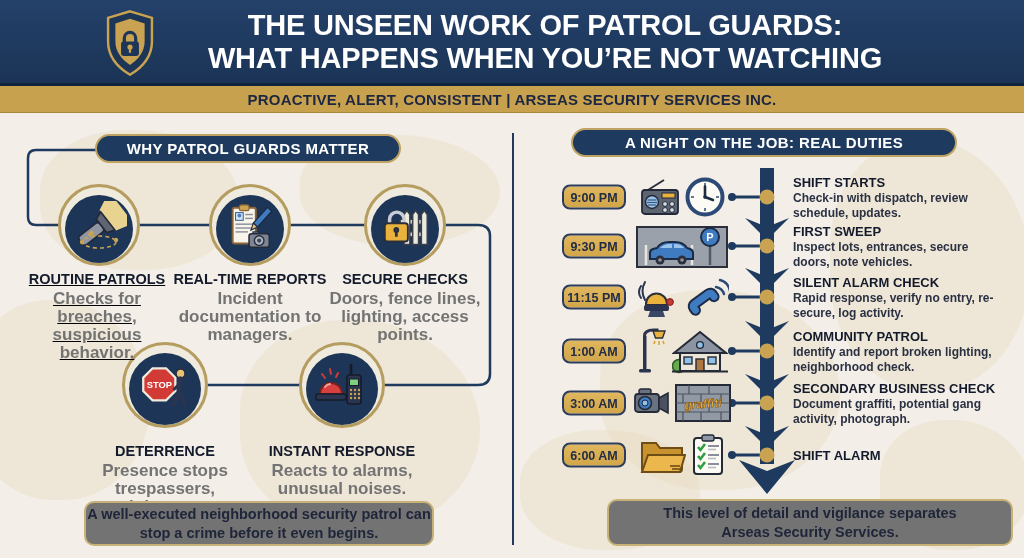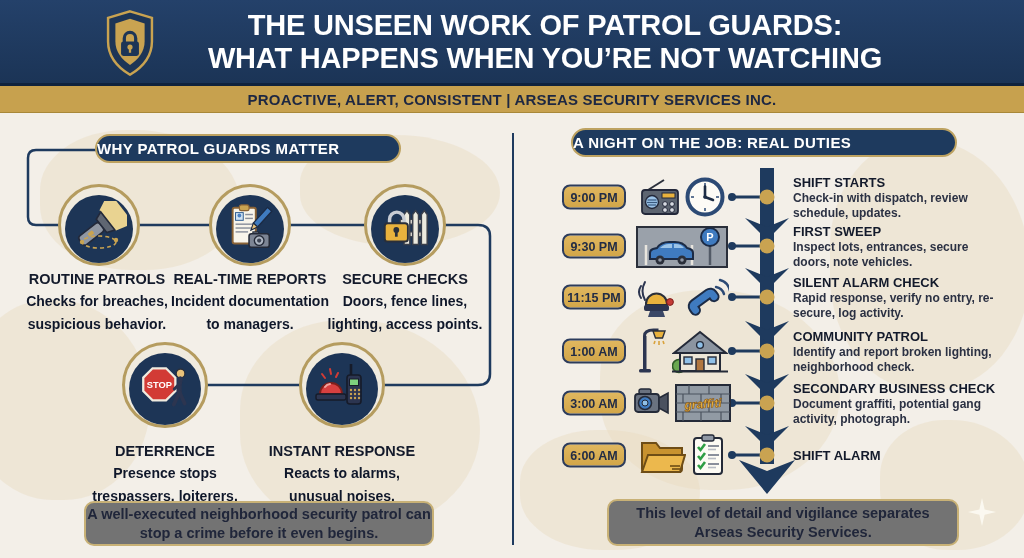--- a/index.html
+++ b/index.html
@@ -28,54 +28,54 @@
               display:flex; align-items:center; justify-content:center; z-index:5;
               color:#1d2742; font-weight:bold; font-size:15px; letter-spacing:0.2px;
               border-bottom:1px solid #a88838; }
 
   
   .divider { position:absolute; left:512px; top:133px; width:2px; height:412px; background:#1e3a5e; z-index:2; }
 
   
   .pill { position:absolute; height:29px; background:#1e3a5e; border:2px solid #bda261; border-radius:16px;
           color:#ffffff; font-weight:bold; font-size:15px; letter-spacing:0.4px;
-          display:flex; align-items:center; justify-content:flex-start; z-index:4; }
+          display:flex; align-items:center; justify-content:center; z-index:4; }
   .pill-left { left:95px; top:134px; width:306px; }
   .pill-right { left:571px; top:128px; width:386px; }
 
   
   .left-connector { position:absolute; left:0; top:112px; z-index:1; }
   .timeline-svg { position:absolute; left:715px; top:160px; z-index:1; }
 
   
   .circle { position:absolute; border-radius:50%; background:#f0ebdf; border:3px solid #b59c5f;
             display:flex; align-items:flex-end; justify-content:center; z-index:3; }
   .circle-inner { width:90%; height:90%; background:#1d3556; border-radius:50%;
                   display:flex; align-items:center; justify-content:center; }
   .c0{left:58px;top:184px;width:82px;height:82px;}
   .c1{left:209px;top:184px;width:82px;height:82px;}
   .c2{left:364px;top:184px;width:82px;height:82px;}
   .c3{left:122px;top:342px;width:86px;height:86px;}
   .c4{left:299px;top:342px;width:86px;height:86px;}
 
   .item-label { position:absolute; text-align:center; z-index:3; }
-  .l0{left:13px;top:271px;width:168px;}
+  .l0{left:13px;top:271px;width:168px;text-decoration:underline;}
   .l1{left:164px;top:271px;width:172px;}
   .l2{left:316px;top:271px;width:178px;}
   .l3{left:85px;top:443px;width:160px;}
   .l4{left:260px;top:443px;width:164px;}
   .item-title { font-size:14.5px; font-weight:bold; color:#131a2b; line-height:17px; }
-  .item-desc { font-size:14px; font-weight:600; color:#0f172a; line-height:23px; margin-top:2px; }
+  .item-desc { font-size:17px; font-weight:600; color:#737373; line-height:18px; margin-top:2px; }
 
   
   .note-box { position:absolute; background:#737373; border:2px solid #c8b176; border-radius:10px;
               display:flex; flex-direction:column; align-items:center; justify-content:center;
               text-align:center; font-weight:bold; color:#20263a; font-size:14.5px; line-height:19px; z-index:3; }
   .note-left { left:84px; top:501px; width:350px; height:45px; }
-  .note-right { left:607px; top:499px; width:352px; height:47px; }
+  .note-right { left:607px; top:499px; width:406px; height:47px; }
 
   
   .trow { position:absolute; left:560px; width:440px; height:48px; z-index:3; }
   .r0{top:173px;} .r1{top:222px;} .r2{top:273px;} .r3{top:327px;} .r4{top:379px;} .r5{top:431px;}
   .tbadge { position:absolute; left:2px; top:50%; transform:translateY(-50%); width:64px; height:25px;
             background:linear-gradient(#e0b75f,#d2a649); border:2px solid #2c3c5c; border-radius:8px;
             color:#222c45; font-weight:bold; font-size:12.5px;
             display:flex; align-items:center; justify-content:center; }
   .ticons { position:absolute; left:70px; top:50%; transform:translateY(-50%); width:104px; height:48px;
             display:flex; align-items:center; justify-content:center; gap:5px; }

